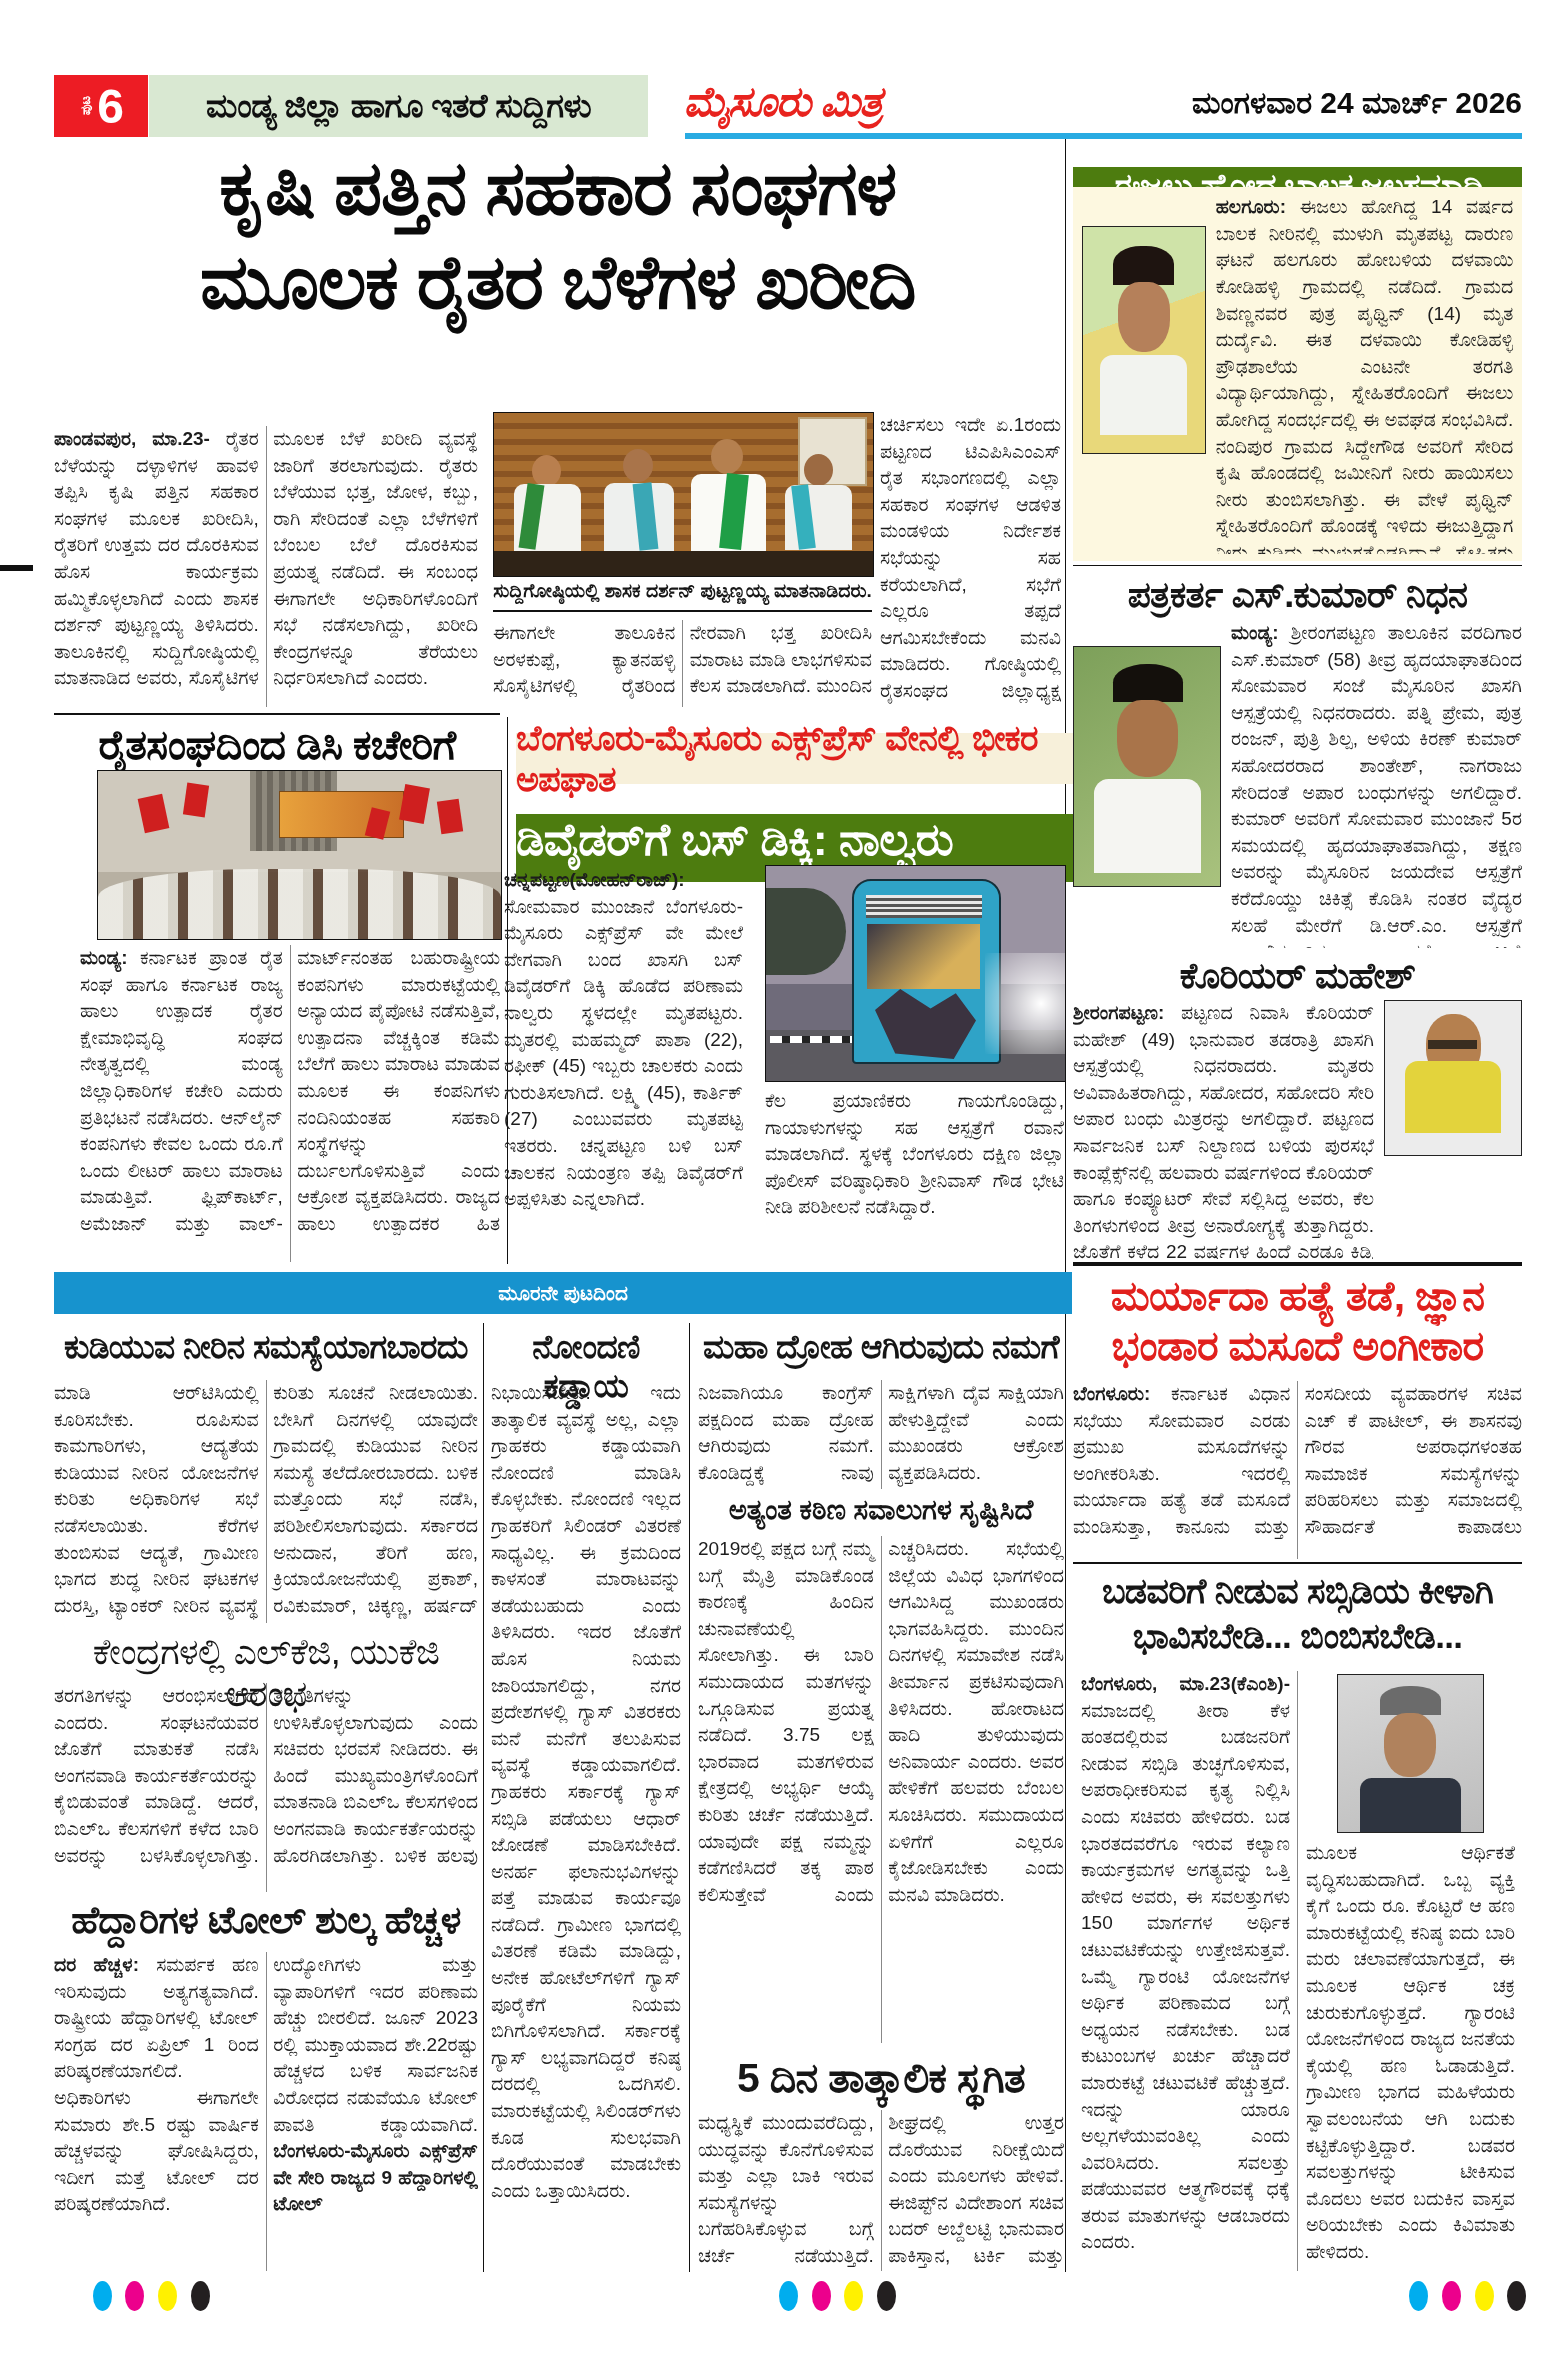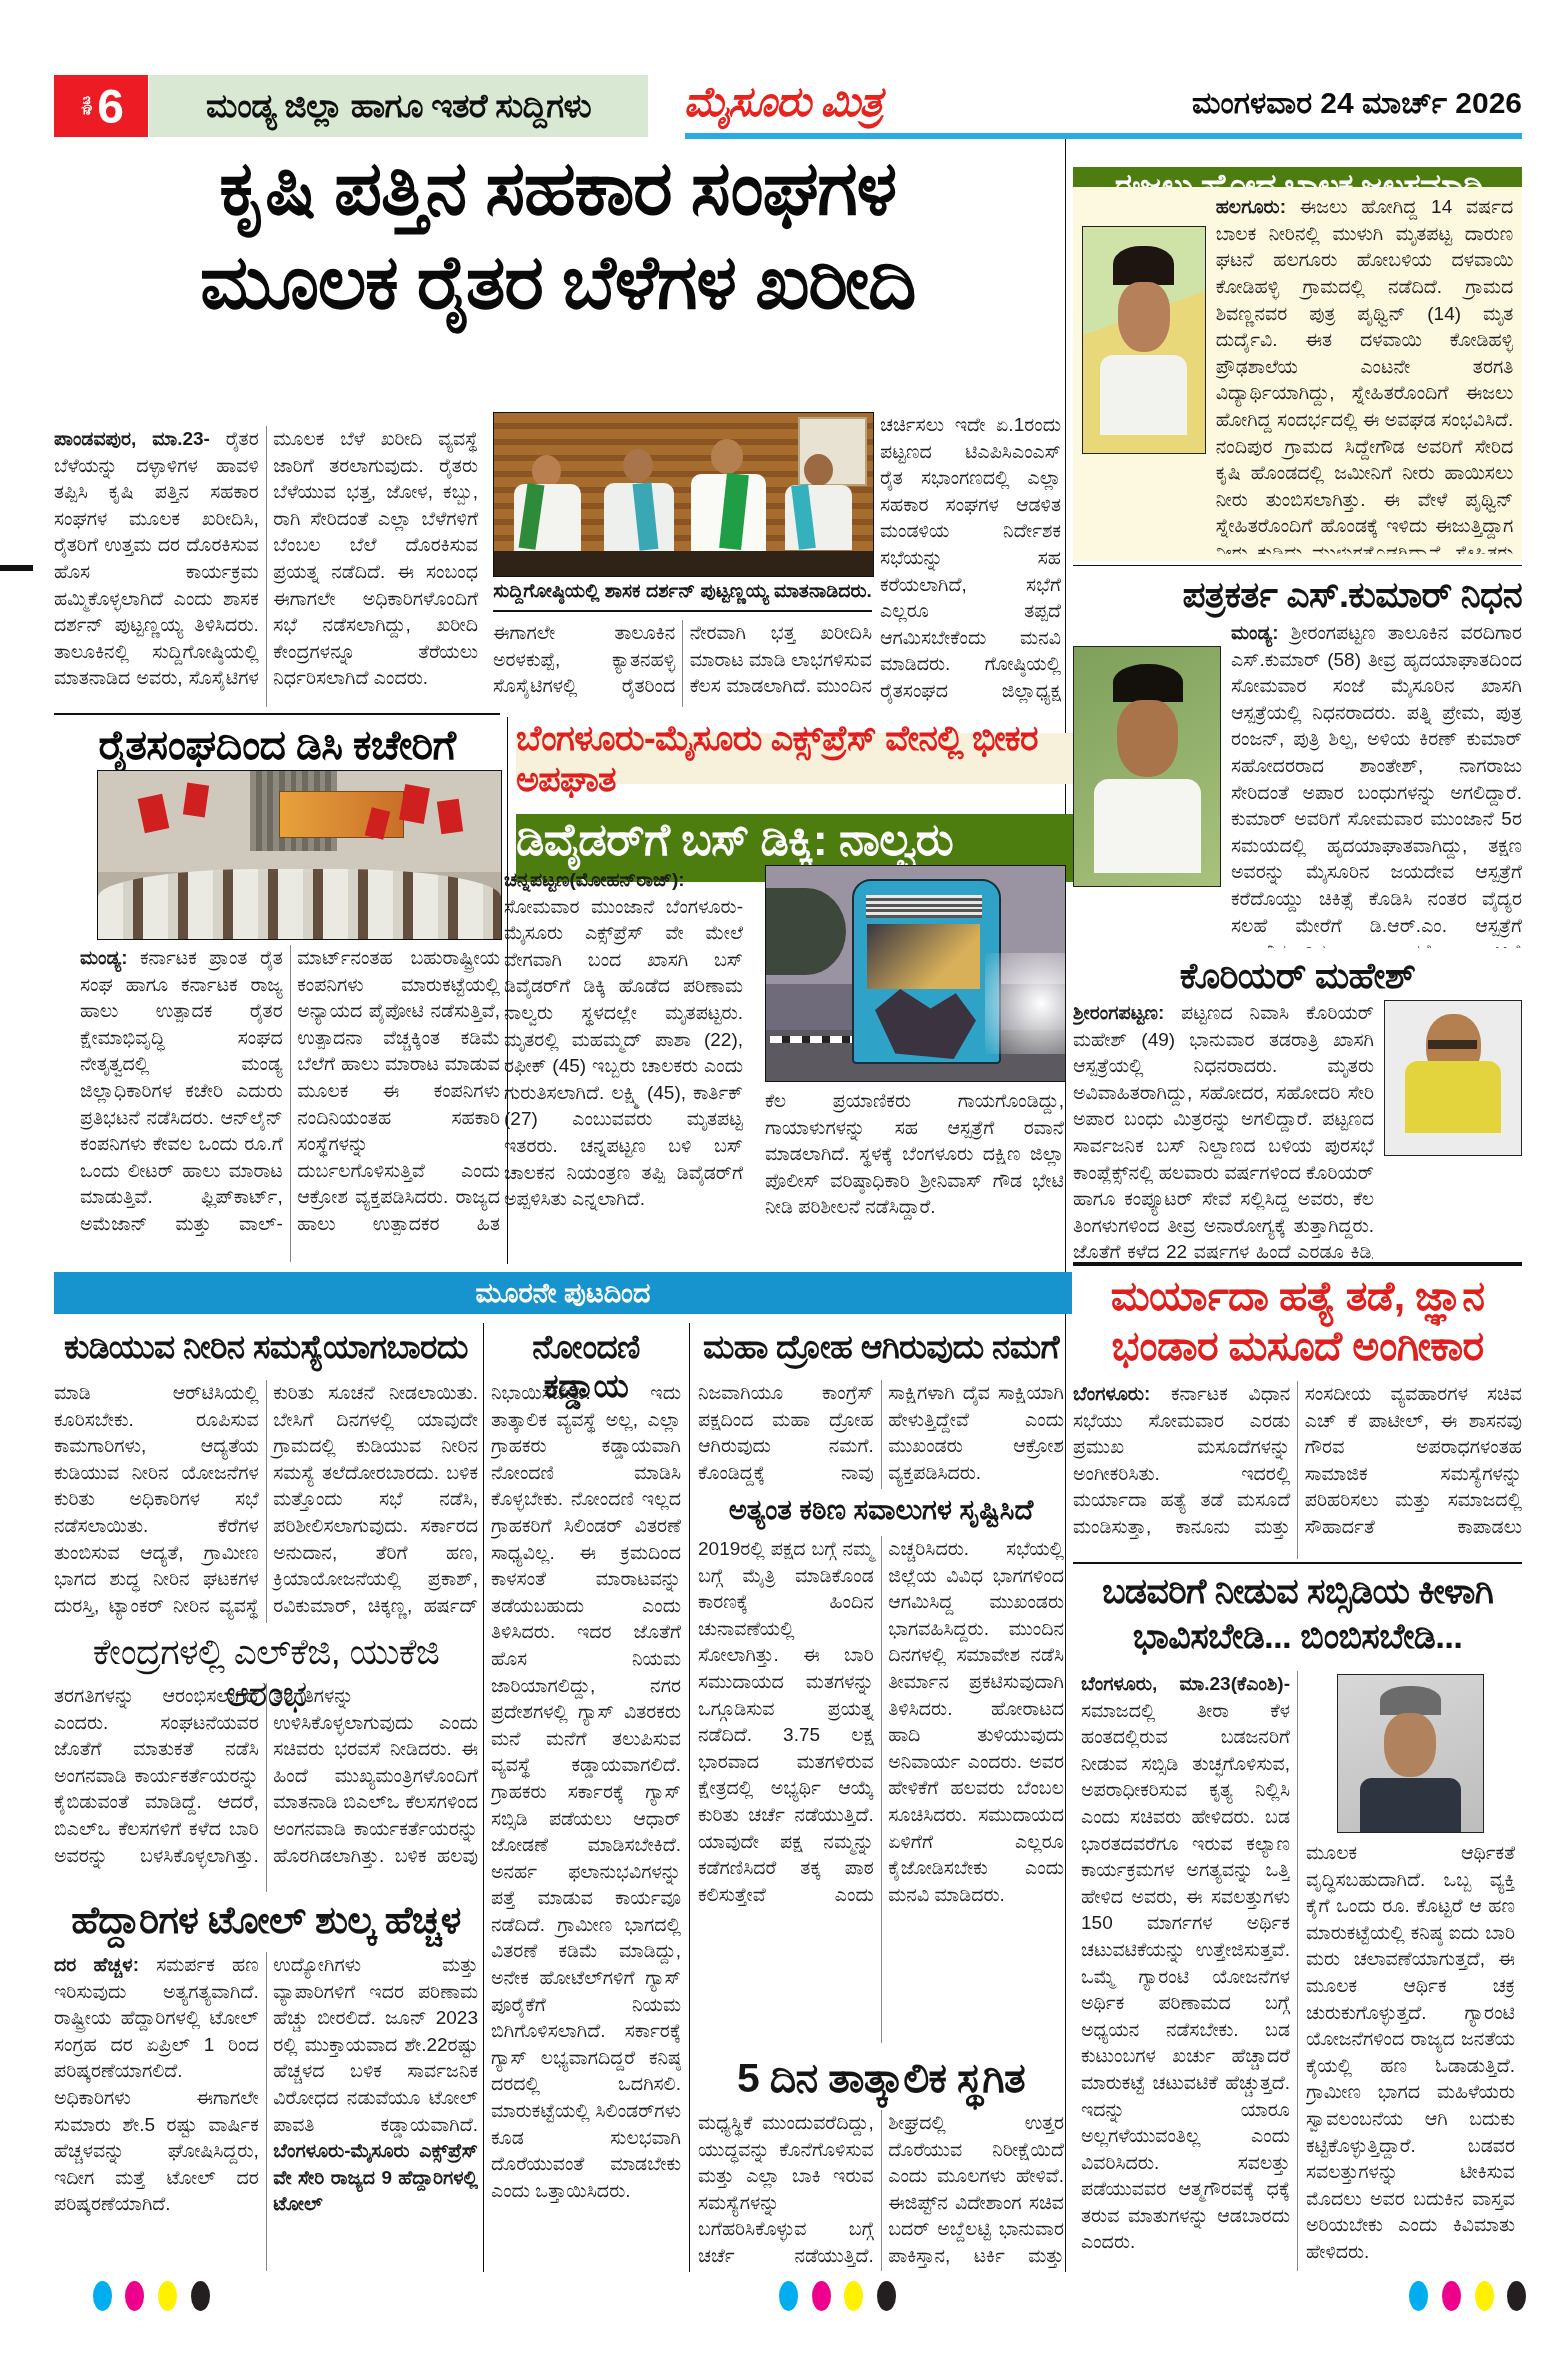--- a/index.html
+++ b/index.html
@@ -103,21 +103,21 @@
     <div style="position:absolute;left:4.3px;bottom:38px;width:109px;height:7.2px;background:repeating-linear-gradient(90deg,#fff 0 11.6px,#222 11.6px 20px);"></div>
     <div style="position:absolute;left:86px;top:13px;width:145px;height:181px;background:#2fa3c7;border-radius:19px 19px 4.3px 4.3px;border:2.2px solid #15303a;"></div>
     <div style="position:absolute;left:101px;top:58px;width:113px;height:65px;background:linear-gradient(135deg,#3a3742,#d8b05a 70%);"></div>
     <div style="position:absolute;left:100px;top:29px;width:116px;height:23px;background:repeating-linear-gradient(180deg,#e8e8e8 0 2.9px,#555 2.9px 5.8px);"></div>
     <div style="position:absolute;left:109px;top:123px;width:101px;height:70px;background:#3b3340;clip-path:polygon(0 30%,25% 0,55% 28%,80% 6%,100% 45%,78% 100%,20% 92%);"></div>
     <div style="position:absolute;right:0;top:87px;width:80px;height:101px;background:radial-gradient(circle at 70% 50%,#fff,rgba(255,255,255,0));"></div>
   </div>
   <div class="abs bodytxt" style="left:765px;top:1088px;width:299px;height:174px;">ಕೆಲ ಪ್ರಯಾಣಿಕರು ಗಾಯಗೊಂಡಿದ್ದು, ಗಾಯಾಳುಗಳನ್ನು ಸಹ ಆಸ್ಪತ್ರೆಗೆ ರವಾನೆ ಮಾಡಲಾಗಿದೆ. ಸ್ಥಳಕ್ಕೆ ಬೆಂಗಳೂರು ದಕ್ಷಿಣ ಜಿಲ್ಲಾ ಪೊಲೀಸ್ ವರಿಷ್ಠಾಧಿಕಾರಿ ಶ್ರೀನಿವಾಸ್ ಗೌಡ ಭೇಟಿ ನೀಡಿ ಪರಿಶೀಲನೆ ನಡೆಸಿದ್ದಾರೆ.</div>
 
   <div class="abs" style="left:54px;top:1272px;width:1018px;height:42px;background:#1793ce;display:flex;align-items:center;justify-content:center;">
-    <span style="color:#fff;font-size:27px;font-weight:bold;">ಮೂರನೇ ಪುಟದಿಂದ</span>
+    <span style="color:#fff;font-size:20px;font-weight:bold;">ಮೂರನೇ ಪುಟದಿಂದ</span>
   </div>
 
   <div class="abs vrule" style="left:483px;top:1323px;height:949px;"></div>
   <div class="abs vrule" style="left:689px;top:1323px;height:949px;"></div>
 
   <div class="abs center" style="left:54px;top:1328px;width:424px;font-size:33px;font-weight:bold;letter-spacing:-0.7px;">ಕುಡಿಯುವ ನೀರಿನ ಸಮಸ್ಯೆಯಾಗಬಾರದು</div>
   <div class="abs bodytxt cols2" style="left:54px;top:1380px;width:424px;height:243px;">ಮಾಡಿ ಆರ್‌ಟಿಸಿಯಲ್ಲಿ ಕೂರಿಸಬೇಕು. ರೂಪಿಸುವ ಕಾಮಗಾರಿಗಳು, ಆದ್ಯತೆಯ ಕುಡಿಯುವ ನೀರಿನ ಯೋಜನೆಗಳ ಕುರಿತು ಅಧಿಕಾರಿಗಳ ಸಭೆ ನಡೆಸಲಾಯಿತು. ಕೆರೆಗಳ ತುಂಬಿಸುವ ಆದ್ಯತೆ, ಗ್ರಾಮೀಣ ಭಾಗದ ಶುದ್ಧ ನೀರಿನ ಘಟಕಗಳ ದುರಸ್ತಿ, ಟ್ಯಾಂಕರ್ ನೀರಿನ ವ್ಯವಸ್ಥೆ ಕುರಿತು ಸೂಚನೆ ನೀಡಲಾಯಿತು. ಬೇಸಿಗೆ ದಿನಗಳಲ್ಲಿ ಯಾವುದೇ ಗ್ರಾಮದಲ್ಲಿ ಕುಡಿಯುವ ನೀರಿನ ಸಮಸ್ಯೆ ತಲೆದೋರಬಾರದು. ಬಳಿಕ ಮತ್ತೊಂದು ಸಭೆ ನಡೆಸಿ, ಪರಿಶೀಲಿಸಲಾಗುವುದು. ಸರ್ಕಾರದ ಅನುದಾನ, ತೆರಿಗೆ ಹಣ, ಕ್ರಿಯಾಯೋಜನೆಯಲ್ಲಿ ಪ್ರಕಾಶ್, ರವಿಕುಮಾರ್, ಚಿಕ್ಕಣ್ಣ, ಹರ್ಷದ್ ಪಾಷ, ಯತೀಶ್, ಭವ್ಯ ಸುಹಾಸ್, ಲೋಹಿತ್ ಬಾಬು ಮತ್ತಿತರರು ಹಾಜರಿದ್ದರು.</div>
   <div class="abs center" style="left:54px;top:1631px;width:424px;font-size:36px;font-weight:normal;letter-spacing:-0.7px;">ಕೇಂದ್ರಗಳಲ್ಲಿ ಎಲ್‌ಕೆಜಿ, ಯುಕೆಜಿ ಆರಂಭ</div>
   <div class="abs bodytxt cols2" style="left:54px;top:1683px;width:424px;height:209px;">ತರಗತಿಗಳನ್ನು ಆರಂಭಿಸಲಾಗಿದೆ ಎಂದರು. ಸಂಘಟನೆಯವರ ಜೊತೆಗೆ ಮಾತುಕತೆ ನಡೆಸಿ ಅಂಗನವಾಡಿ ಕಾರ್ಯಕರ್ತೆಯರನ್ನು ಕೈಬಿಡುವಂತೆ ಮಾಡಿದ್ದೆ. ಆದರೆ, ಬಿಎಲ್‌ಒ ಕೆಲಸಗಳಿಗೆ ಕಳೆದ ಬಾರಿ ಅವರನ್ನು ಬಳಸಿಕೊಳ್ಳಲಾಗಿತ್ತು. ತರಗತಿಗಳನ್ನು ಉಳಿಸಿಕೊಳ್ಳಲಾಗುವುದು ಎಂದು ಸಚಿವರು ಭರವಸೆ ನೀಡಿದರು. ಈ ಹಿಂದೆ ಮುಖ್ಯಮಂತ್ರಿಗಳೊಂದಿಗೆ ಮಾತನಾಡಿ ಬಿಎಲ್‌ಒ ಕೆಲಸಗಳಿಂದ ಅಂಗನವಾಡಿ ಕಾರ್ಯಕರ್ತೆಯರನ್ನು ಹೊರಗಿಡಲಾಗಿತ್ತು. ಬಳಿಕ ಹಲವು ಬೇಡಿಕೆಗಳನ್ನು ಈಡೇರಿಸಿರುವೆ. ಮುಖ್ಯಮಂತ್ರಿಗಳ ಜೊತೆ ಚರ್ಚೆ ನಡೆಸಿ ನಿಮ್ಮ ಬೇಡಿಕೆಗಳನ್ನು ಈಡೇರಿಸಲಾಗುವುದು ಎಂದು ಸಚಿವರು ಭರವಸೆ ನೀಡಿದರು.</div>
   <div class="abs center" style="left:54px;top:1899px;width:424px;font-size:38px;font-weight:bold;letter-spacing:-0.7px;">ಹೆದ್ದಾರಿಗಳ ಟೋಲ್ ಶುಲ್ಕ ಹೆಚ್ಚಳ</div>
@@ -146,21 +146,21 @@
       <div style="position:relative;left:35px;top:16px;width:52px;height:70px;background:#b5805a;border-radius:40% 40% 46% 46%;"></div>
       <div style="position:relative;left:17.4px;top:19px;width:87px;height:80px;background:#f2f3ef;border-radius:13px 13px 0 0;"></div>
     </div>
     <div class="bodytxt" style="height:100%;">
       <b class="lead-word">ಹಲಗೂರು:</b>
       <span>ಈಜಲು ಹೋಗಿದ್ದ 14 ವರ್ಷದ ಬಾಲಕ ನೀರಿನಲ್ಲಿ ಮುಳುಗಿ ಮೃತಪಟ್ಟ ದಾರುಣ ಘಟನೆ ಹಲಗೂರು ಹೋಬಳಿಯ ದಳವಾಯಿ ಕೋಡಿಹಳ್ಳಿ ಗ್ರಾಮದಲ್ಲಿ ನಡೆದಿದೆ. ಗ್ರಾಮದ ಶಿವಣ್ಣನವರ ಪುತ್ರ ಪೃಥ್ವಿನ್ (14) ಮೃತ ದುರ್ದೈವಿ. ಈತ ದಳವಾಯಿ ಕೋಡಿಹಳ್ಳಿ ಪ್ರೌಢಶಾಲೆಯ ಎಂಟನೇ ತರಗತಿ ವಿದ್ಯಾರ್ಥಿಯಾಗಿದ್ದು, ಸ್ನೇಹಿತರೊಂದಿಗೆ ಈಜಲು ಹೋಗಿದ್ದ ಸಂದರ್ಭದಲ್ಲಿ ಈ ಅವಘಡ ಸಂಭವಿಸಿದೆ. ನಂದಿಪುರ ಗ್ರಾಮದ ಸಿದ್ದೇಗೌಡ ಅವರಿಗೆ ಸೇರಿದ ಕೃಷಿ ಹೊಂಡದಲ್ಲಿ ಜಮೀನಿಗೆ ನೀರು ಹಾಯಿಸಲು ನೀರು ತುಂಬಿಸಲಾಗಿತ್ತು. ಈ ವೇಳೆ ಪೃಥ್ವಿನ್ ಸ್ನೇಹಿತರೊಂದಿಗೆ ಹೊಂಡಕ್ಕೆ ಇಳಿದು ಈಜುತ್ತಿದ್ದಾಗ ನೀರು ಕುಡಿದು ಮುಳುಗತೊಡಗಿದ್ದಾನೆ. ಸ್ನೇಹಿತರು ತೆಂಗಿನ ಗರಿ ನೀಡಿ ರಕ್ಷಿಸಲು ಯತ್ನಿಸಿದರೂ ಪ್ರಯೋಜನವಾಗದೆ ಆತ ಮುಳುಗಿ ಮೃತಪಟ್ಟಿದ್ದಾನೆ. ಘಟನೆ ಬಳಿಕ ಅವನೊಂದಿಗೆ ಬಂದಿದ್ದ ಸ್ನೇಹಿತರು ಗ್ರಾಮಸ್ಥರಿಗೆ ವಿಷಯ ತಿಳಿಸಿದರು. ಮುಂದಿನ ದಿನ ಬೆಳಿಗ್ಗೆ ಮೃತದೇಹವನ್ನು ಹೊರತೆಗೆದು ಮರಣೋತ್ತರ ಪರೀಕ್ಷೆಗೆ ಒಳಪಡಿಸಲಾಯಿತು. ಈ ಬಗ್ಗೆ ಹಲಗೂರು ಪೊಲೀಸ್ ಠಾಣೆಯಲ್ಲಿ ಪ್ರಕರಣ ದಾಖಲಾಗಿದೆ.</span>
     </div>
   </div>
   <div class="abs rule" style="left:1073px;top:565px;width:449px;height:1.4px;"></div>
 
-  <div class="abs center" style="left:1073px;top:574px;width:449px;font-size:36px;font-weight:bold;letter-spacing:-0.7px;text-align:right;">ಪತ್ರಕರ್ತ ಎಸ್.ಕುಮಾರ್ ನಿಧನ</div>
+  <div class="abs center" style="left:1073px;top:574px;width:449px;font-size:36px;font-weight:bold;letter-spacing:-0.7px;">ಪತ್ರಕರ್ತ ಎಸ್.ಕುಮಾರ್ ನಿಧನ</div>
   <div class="abs" style="left:1073px;top:620px;width:449px;height:328px;">
     <div class="photo" style="position:static;float:left;width:146px;height:239px;margin:26px 10px 2.9px 0;background:linear-gradient(150deg,#7da05a,#a9c27e);border:1.4px solid #222;">
       <div style="position:relative;left:39px;top:17.4px;width:70px;height:38px;background:#14100c;border-radius:48% 48% 0 0;"></div>
       <div style="position:relative;left:43px;top:14.5px;width:61px;height:77px;background:#a9744a;border-radius:40% 40% 46% 46%;"></div>
       <div style="position:relative;left:20px;top:17.4px;width:107px;height:94px;background:#f5f5f2;border-radius:14.5px 14.5px 0 0;"></div>
     </div>
     <div class="bodytxt" style="height:100%;">
       <b class="lead-word">ಮಂಡ್ಯ:</b>
       <span>ಶ್ರೀರಂಗಪಟ್ಟಣ ತಾಲೂಕಿನ ವರದಿಗಾರ ಎಸ್.ಕುಮಾರ್ (58) ತೀವ್ರ ಹೃದಯಾಘಾತದಿಂದ ಸೋಮವಾರ ಸಂಜೆ ಮೈಸೂರಿನ ಖಾಸಗಿ ಆಸ್ಪತ್ರೆಯಲ್ಲಿ ನಿಧನರಾದರು. ಪತ್ನಿ ಪ್ರೇಮ, ಪುತ್ರ ರಂಜನ್, ಪುತ್ರಿ ಶಿಲ್ಪ, ಅಳಿಯ ಕಿರಣ್ ಕುಮಾರ್ ಸಹೋದರರಾದ ಶಾಂತೇಶ್, ನಾಗರಾಜು ಸೇರಿದಂತೆ ಅಪಾರ ಬಂಧುಗಳನ್ನು ಅಗಲಿದ್ದಾರೆ. ಕುಮಾರ್ ಅವರಿಗೆ ಸೋಮವಾರ ಮುಂಜಾನೆ 5ರ ಸಮಯದಲ್ಲಿ ಹೃದಯಾಘಾತವಾಗಿದ್ದು, ತಕ್ಷಣ ಅವರನ್ನು ಮೈಸೂರಿನ ಜಯದೇವ ಆಸ್ಪತ್ರೆಗೆ ಕರೆದೊಯ್ದು ಚಿಕಿತ್ಸೆ ಕೊಡಿಸಿ ನಂತರ ವೈದ್ಯರ ಸಲಹೆ ಮೇರೆಗೆ ಡಿ.ಆರ್.ಎಂ. ಆಸ್ಪತ್ರೆಗೆ ದಾಖಲಿಸಲಾಗಿತ್ತು. ಆದರೆ ಚಿಕಿತ್ಸೆ ಫಲಕಾರಿಯಾಗದೆ ಸಂಜೆ 6ರ ಸಮಯದಲ್ಲಿ ಮೃತಪಟ್ಟರು. ಕುಮಾರ್ ಅವರು ಸುಮಾರು 30 ವರ್ಷಗಳಿಂದ ಪತ್ರಿಕಾ ರಂಗದಲ್ಲಿ ಕೆಲಸ ಮಾಡುತ್ತಿದ್ದು, ಮೊದಲಿಗೆ 'ಮೈಸೂರು ಮಿತ್ರ' ತಾಲೂಕು ವರದಿಗಾರರಾಗಿ ಕಾರ್ಯನಿರ್ವಹಿಸಿದ್ದರು. ಮೃತರ ಅಂತ್ಯಕ್ರಿಯೆ ಶ್ರೀರಂಗಪಟ್ಟಣದಲ್ಲಿ ಕುಟುಂಬದ ಸಮ್ಮುಖದಲ್ಲಿ ನೆರವೇರಿತು.</span>
     </div>

